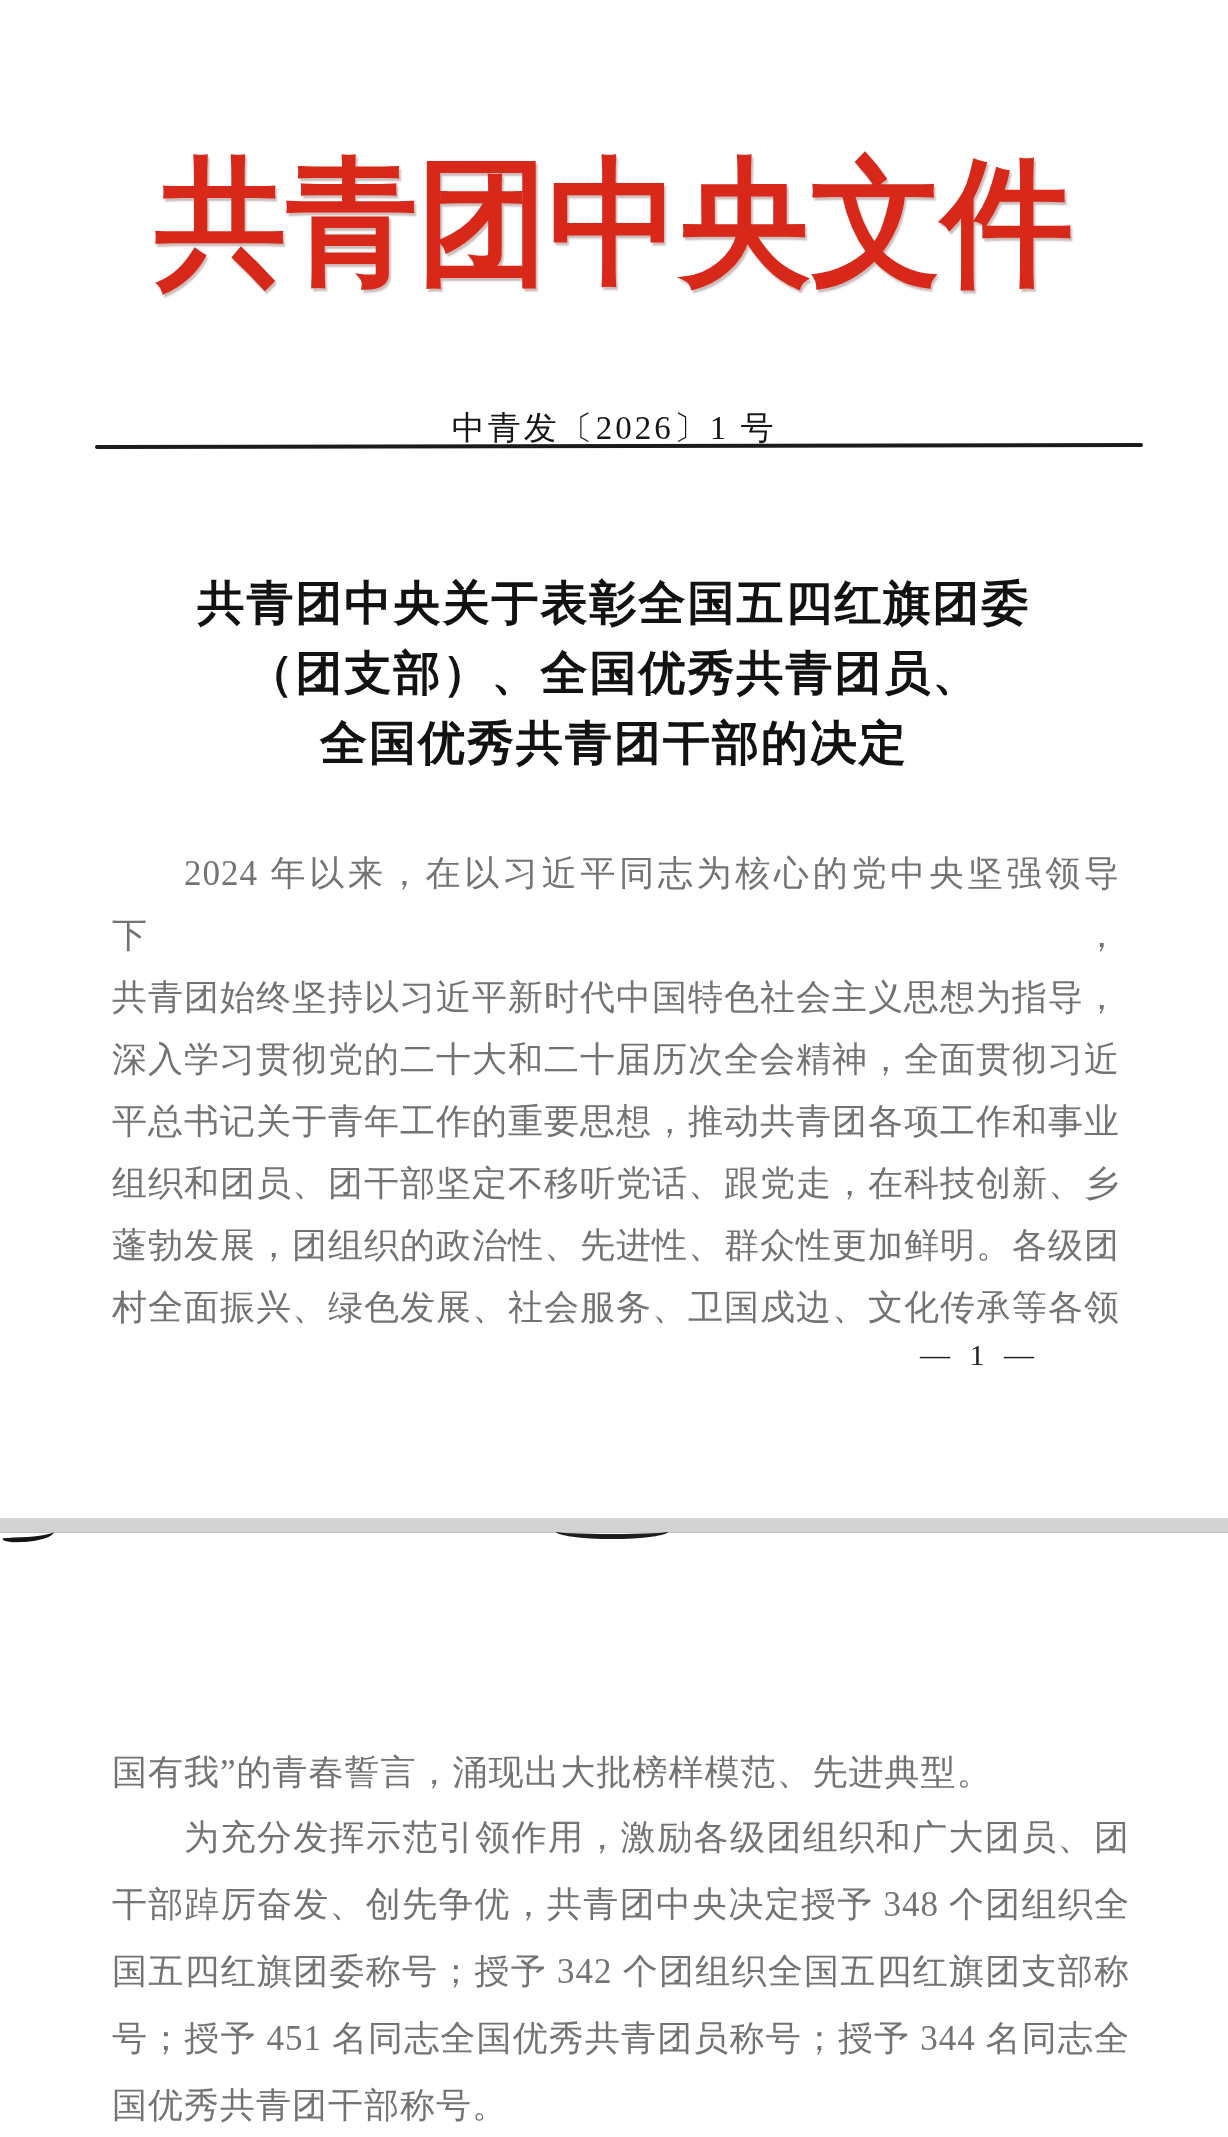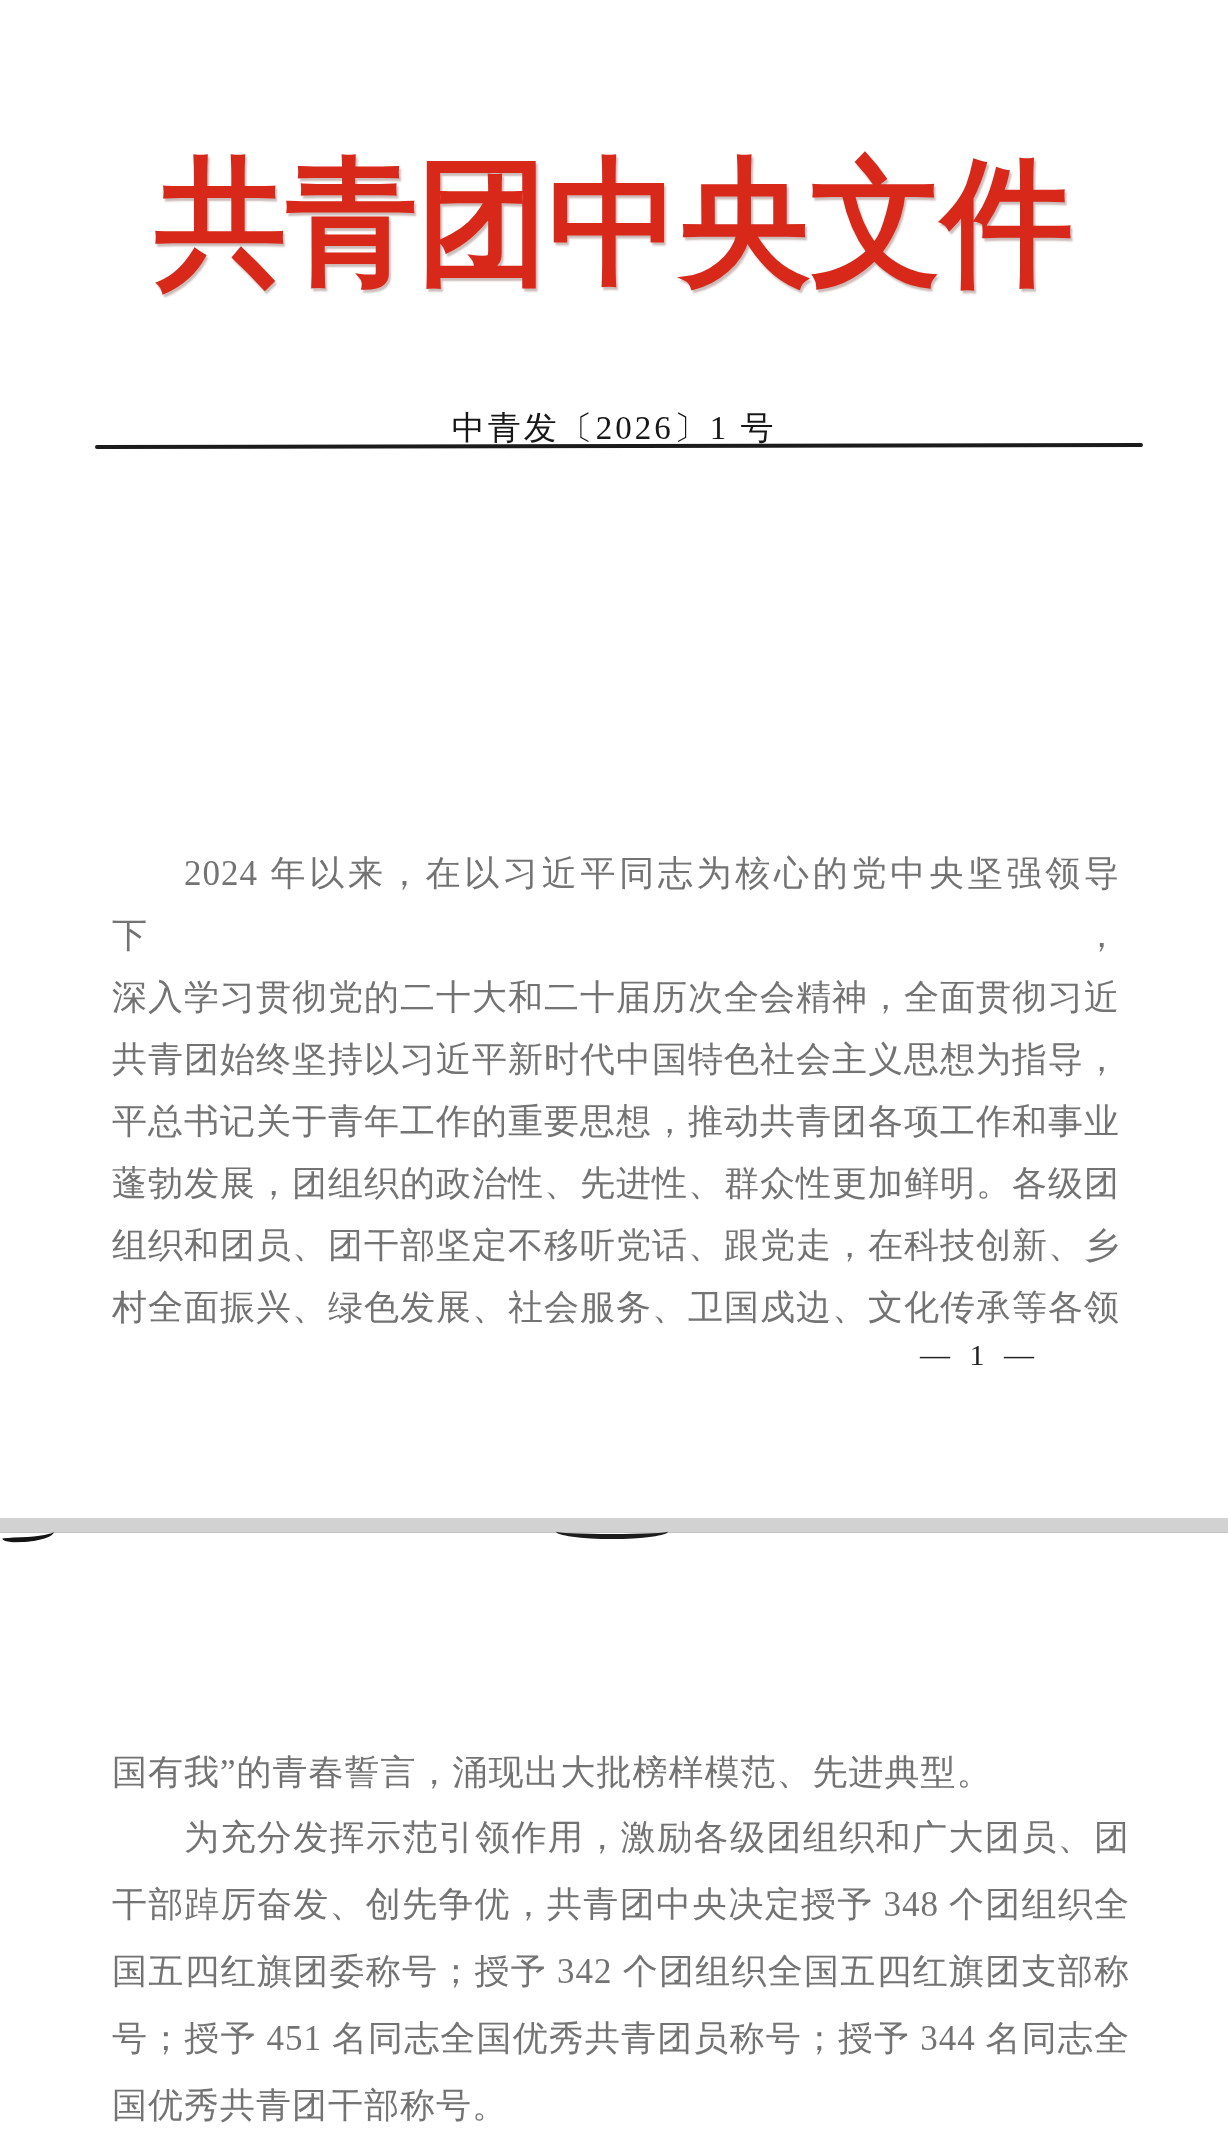--- a/index.html
+++ b/index.html
@@ -131,28 +131,33 @@
 <body>
 
 <div id="canvas">
 
   <div class="masthead">共青团中央文件</div>
 
   <div class="docnum">中青发〔2026〕1 号</div>
 
   <div class="rule"></div>
 
+  <div class="title">
+    <div class="title-line">共青团中央关于表彰全国五四红旗团委</div>
+    <div class="title-line">（团支部）、全国优秀共青团员、</div>
+    <div class="title-line">全国优秀共青团干部的决定</div>
+  </div>
 
   <div id="p1" class="body-block">
     <div class="line jl indent">2024 年以来，在以习近平同志为核心的党中央坚强领导下，</div>
+    <div class="line jl">共青团始终坚持以习近平新时代中国特色社会主义思想为指导，</div>
     <div class="line jl">深入学习贯彻党的二十大和二十届历次全会精神，全面贯彻习近</div>
-    <div class="line jl">共青团始终坚持以习近平新时代中国特色社会主义思想为指导，</div>
     <div class="line jl">平总书记关于青年工作的重要思想，推动共青团各项工作和事业</div>
+    <div class="line jl">组织和团员、团干部坚定不移听党话、跟党走，在科技创新、乡</div>
     <div class="line jl">蓬勃发展，团组织的政治性、先进性、群众性更加鲜明。各级团</div>
-    <div class="line jl">组织和团员、团干部坚定不移听党话、跟党走，在科技创新、乡</div>
     <div class="line jl">村全面振兴、绿色发展、社会服务、卫国戍边、文化传承等各领</div>
   </div>
 
   <div class="pagenum">— 1 —</div>
 
   <div class="band"></div>
   <div class="smudge-left"></div>
   <div class="smudge-mid"></div>
 
   <div id="p2a" class="body-block">

